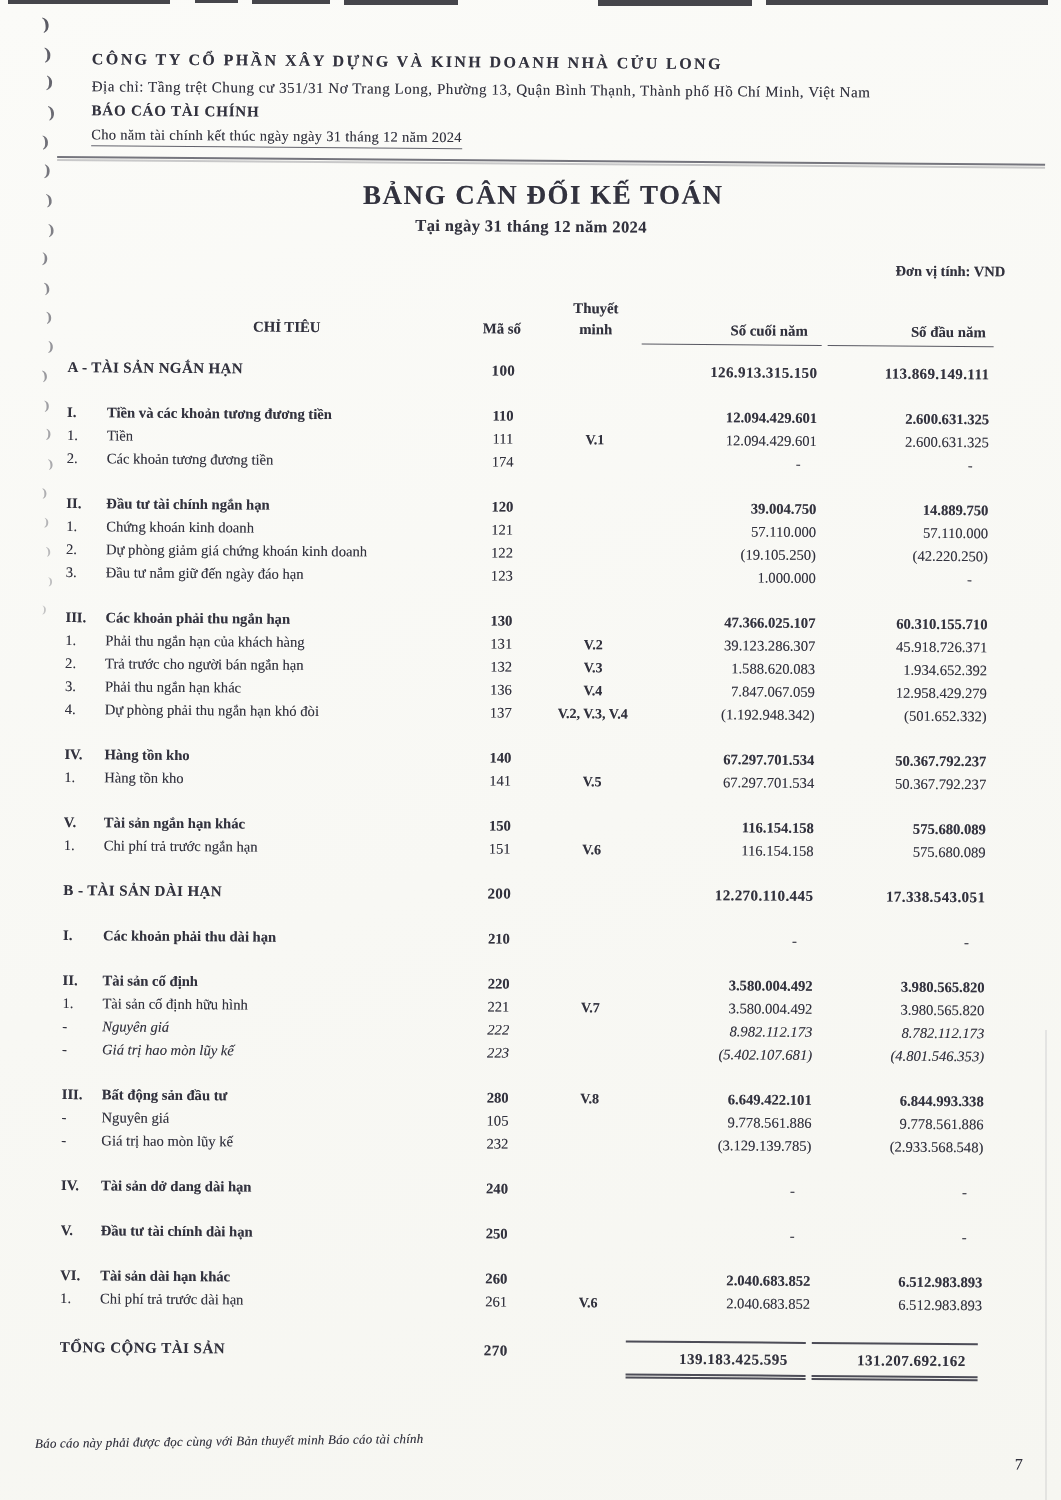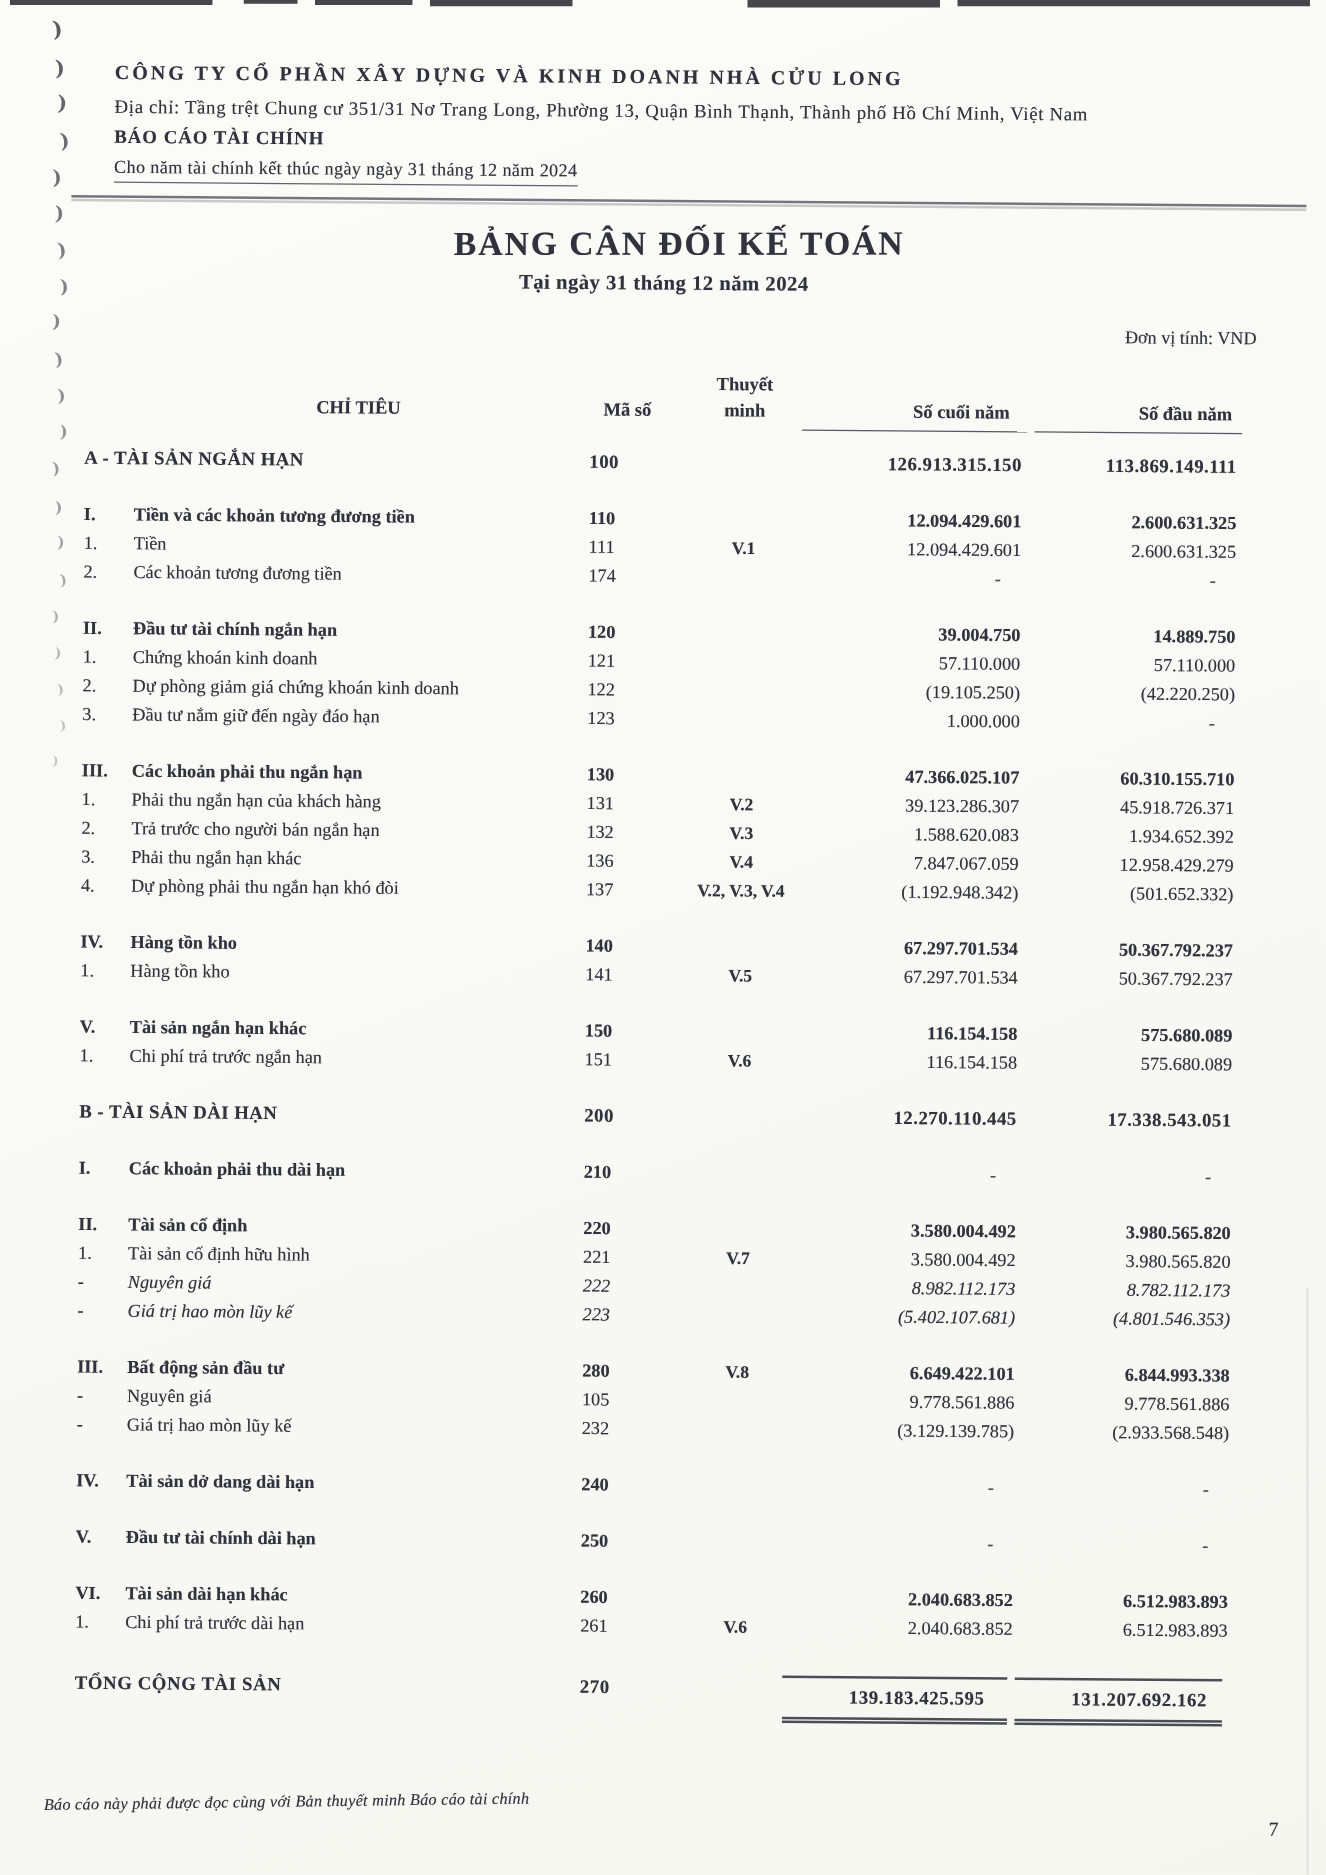--- a/index.html
+++ b/index.html
@@ -34,38 +34,38 @@
   .report  { position:absolute; left:90px; top:102px; font-size:15px; font-weight:bold; letter-spacing:0.8px; }
   .period  { position:absolute; left:90px; top:126px; font-size:14.5px; letter-spacing:0.3px;
              border-bottom:1.5px solid rgba(60,60,72,.8); padding-bottom:2px; }
   .hdr-rule { position:absolute; left:56px; top:156px; width:988px; height:2px;
               background:rgba(72,72,84,.75); box-shadow:0 3px 0 rgba(72,72,84,.28); }
   
   .doc-title { position:absolute; left:12px; top:176px; width:1061px; text-align:center;
                font-size:27px; font-weight:bold; letter-spacing:1.5px; transform:rotate(-0.5deg); }
   .doc-subtitle { position:absolute; left:0; top:213px; width:1061px; text-align:center;
                   font-size:16.5px; font-weight:bold; letter-spacing:0.4px; }
-  .unit { position:absolute; right:56px; top:256px; font-size:14.5px; }
+  .unit { position:absolute; right:56px; top:256px; font-size:14.5px;font-weight:bold; }
   
   .thead { position:absolute; left:62px; top:294px; width:940px; display:flex; align-items:flex-end;
            font-weight:bold; font-size:14.8px; }
   .h-item  { width:410px; text-align:center; padding:0 90px 6px 130px; }
   .h-code  { width:64px;  text-align:left; padding:0 11px 4px; line-height:21px; }
   .h-note  { width:120px; text-align:center; padding:0 24px 4px; line-height:21px; }
   .h-end   { width:180px; text-align:right; padding:0 14px 5px 0;
              border-bottom:1.5px solid rgba(60,60,72,.85); transform:translateX(-14px); }
   .h-begin { width:166px; text-align:right; padding:0 8px 5px 0;
              border-bottom:1.5px solid rgba(60,60,72,.85); transform:translateX(-8px); }
   
   .tbody { position:absolute; left:62px; top:356px; width:940px; }
   .row { display:flex; line-height:23px; font-size:14.6px; }
   .row.gap { margin-top:22px; }
   .c-label { width:410px; padding-left:6px; display:flex; }
   .prefix { width:40px; flex:0 0 auto; }
-  .c-code  { width:64px; }
+  .c-code  { width:64px; text-align:center; }
   .c-note  { width:120px; text-align:center; font-size:14px;font-weight:bold; }
   .c-end   { width:180px; text-align:right; padding-right:18px; }
   .c-begin { width:166px; text-align:right; padding-right:12px; }
   .row.section { font-weight:bold; font-size:15px; letter-spacing:0.4px; }
   .row.group   { font-weight:bold; }
   .row.italic  { font-style:italic; }
   .dashv { padding-right:34px; opacity:.85; }
   .c-begin.dashv { padding-right:28px; }
   .row.total { font-weight:bold; font-size:15px; letter-spacing:0.5px; margin-top:26px; }
   .row.total .c-end, .row.total .c-begin {

